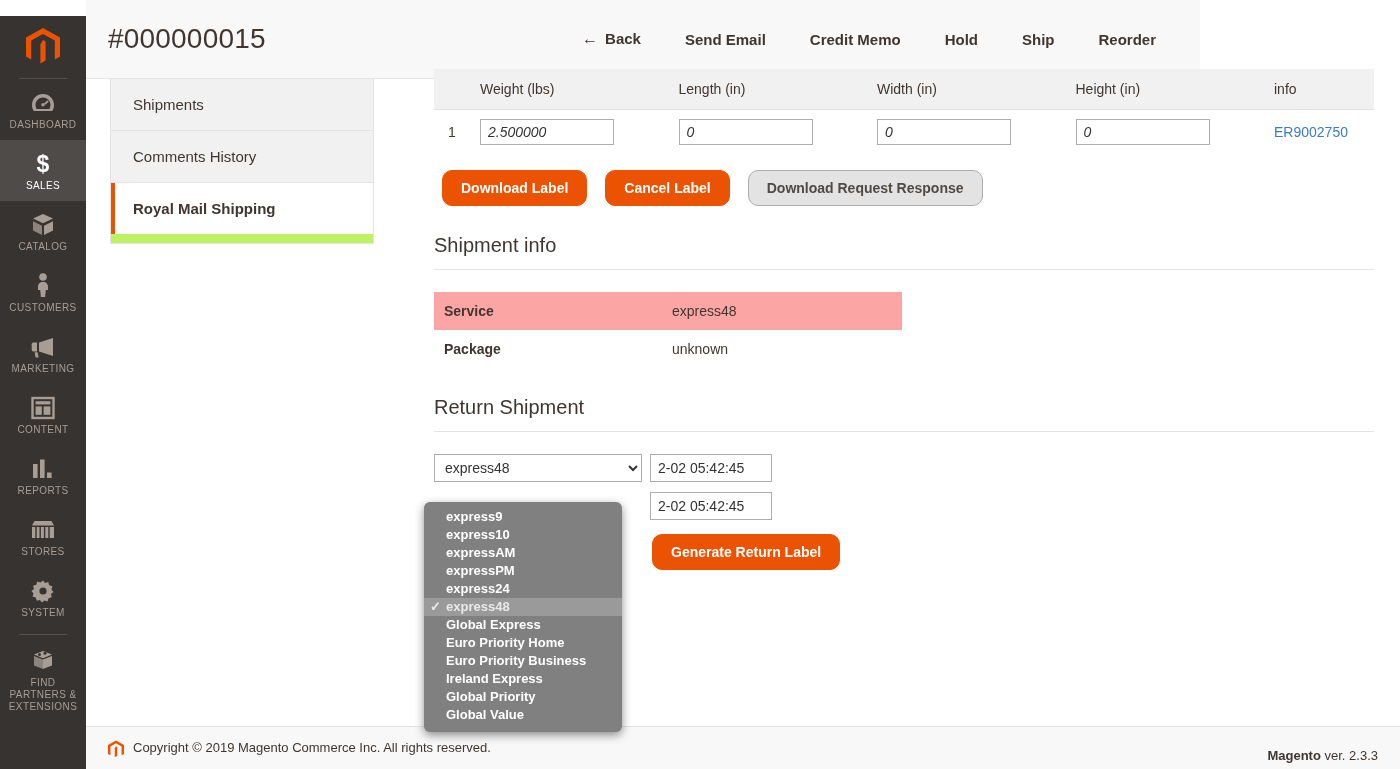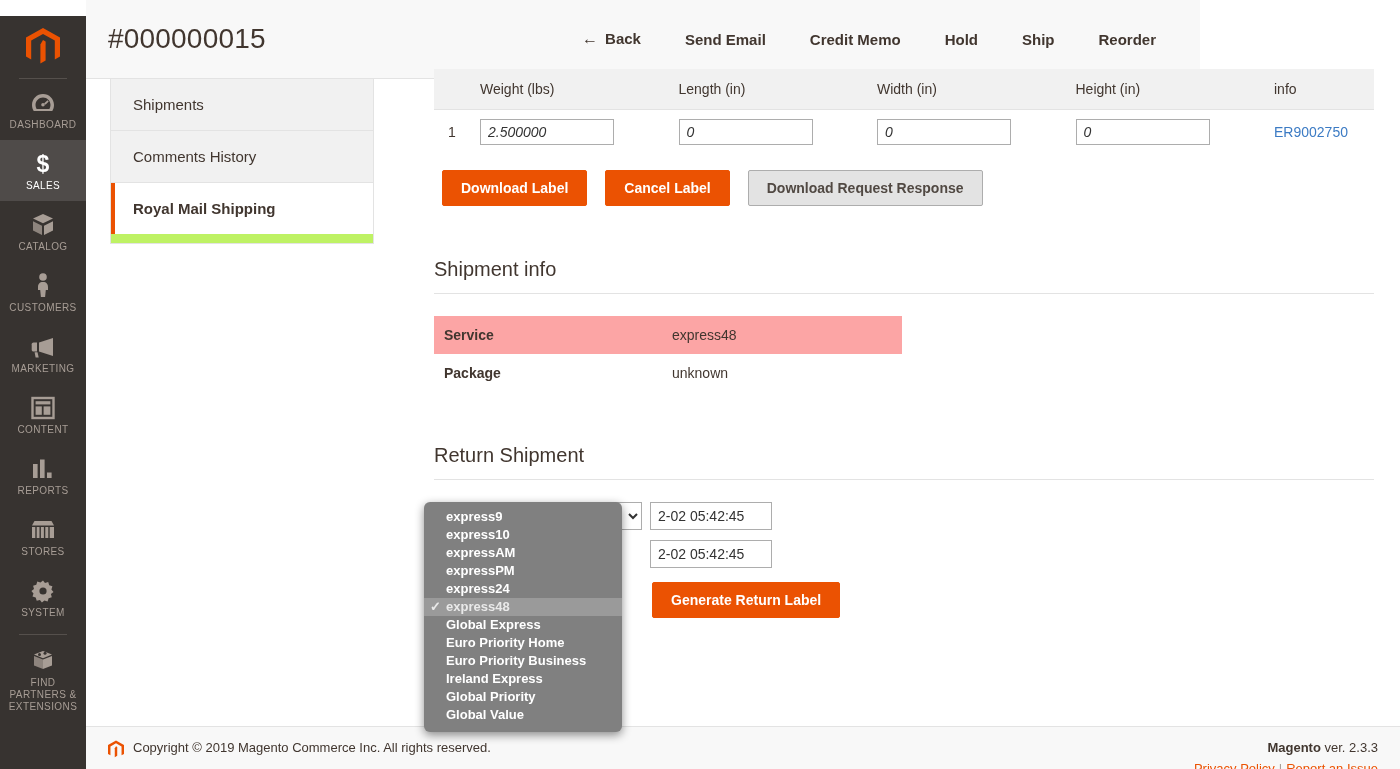--- a/index.html
+++ b/index.html
@@ -82,29 +82,29 @@
   .tin {
     width: 134px; height: 26px; padding: 3px 7px;
     border: 1px solid #adadad; background: #fff;
     font-family: "Liberation Sans", sans-serif; font-size: 14px; color: #333; font-style: italic;
   }
   .info-link { color: #3c7bc4; font-size: 14px; text-decoration: none; cursor: pointer; }
 
   .btn-row { display: flex; align-items: center; gap: 18px; margin: 16px 0 0 8px; }
   .btn {
     font-family: "Liberation Sans", sans-serif; font-size: 14px; font-weight: 700;
-    cursor: pointer; padding: 9px 18px; border-radius: 2px; white-space: nowrap;
+    cursor: pointer; padding: 9px 18px; border-radius: 10px; white-space: nowrap;
   }
   .btn-primary { background: #eb5202; border: 1px solid #eb5202; color: #fff; }
   .btn-secondary { background: #e3e3e3; border: 1px solid #adadad; color: #514943; }
 
   .section-title {
     font-size: 20px; color: #41362f; font-weight: 400;
     padding: 0 0 12px 0; border-bottom: 1px solid #e3e3e3;
-    margin: 52px 0 0 0; width: 940px;
+    margin: 28px 0 0 0; width: 940px;
   }
   .sec-wrap { margin-left: 0; }
 
   table.info { border-collapse: collapse; margin-top: 22px; }
   table.info td {
     font-size: 14px; color: #41362f; padding: 11px 10px;
   }
   table.info tr.alt td { background: #fca5a5; }
   table.info td.k { font-weight: 700; width: 228px; padding-left: 10px; }
   table.info td.v { width: 240px; }
@@ -140,21 +140,21 @@
 
   
   .footer {
     position: absolute; left: 86px; top: 726px; width: 1314px; height: 43px;
     background: #f8f8f8; border-top: 1px solid #e3e3e3;
     display: flex; align-items: flex-start; justify-content: space-between;
     padding: 13px 22px 0 22px;
   }
   .copy { display: flex; align-items: flex-start; gap: 9px; font-size: 13px; color: #41362f; }
   .foot-right { text-align: right; }
-  .ver { font-size: 13px; color: #41362f; }
+  .ver { font-size: 13px; color: #41362f; margin-top: 8px; }
   .ver b { font-weight: 700; }
   .foot-links { margin-top: 6px; font-size: 13px; color: #eb5202; }
   .foot-links a { color: #eb5202; text-decoration: none; cursor: pointer; }
   .foot-sep { color: #a79d95; margin: 0 4px; }
 </style>
 </head>
 <body>
 
 <div class="app">
 

